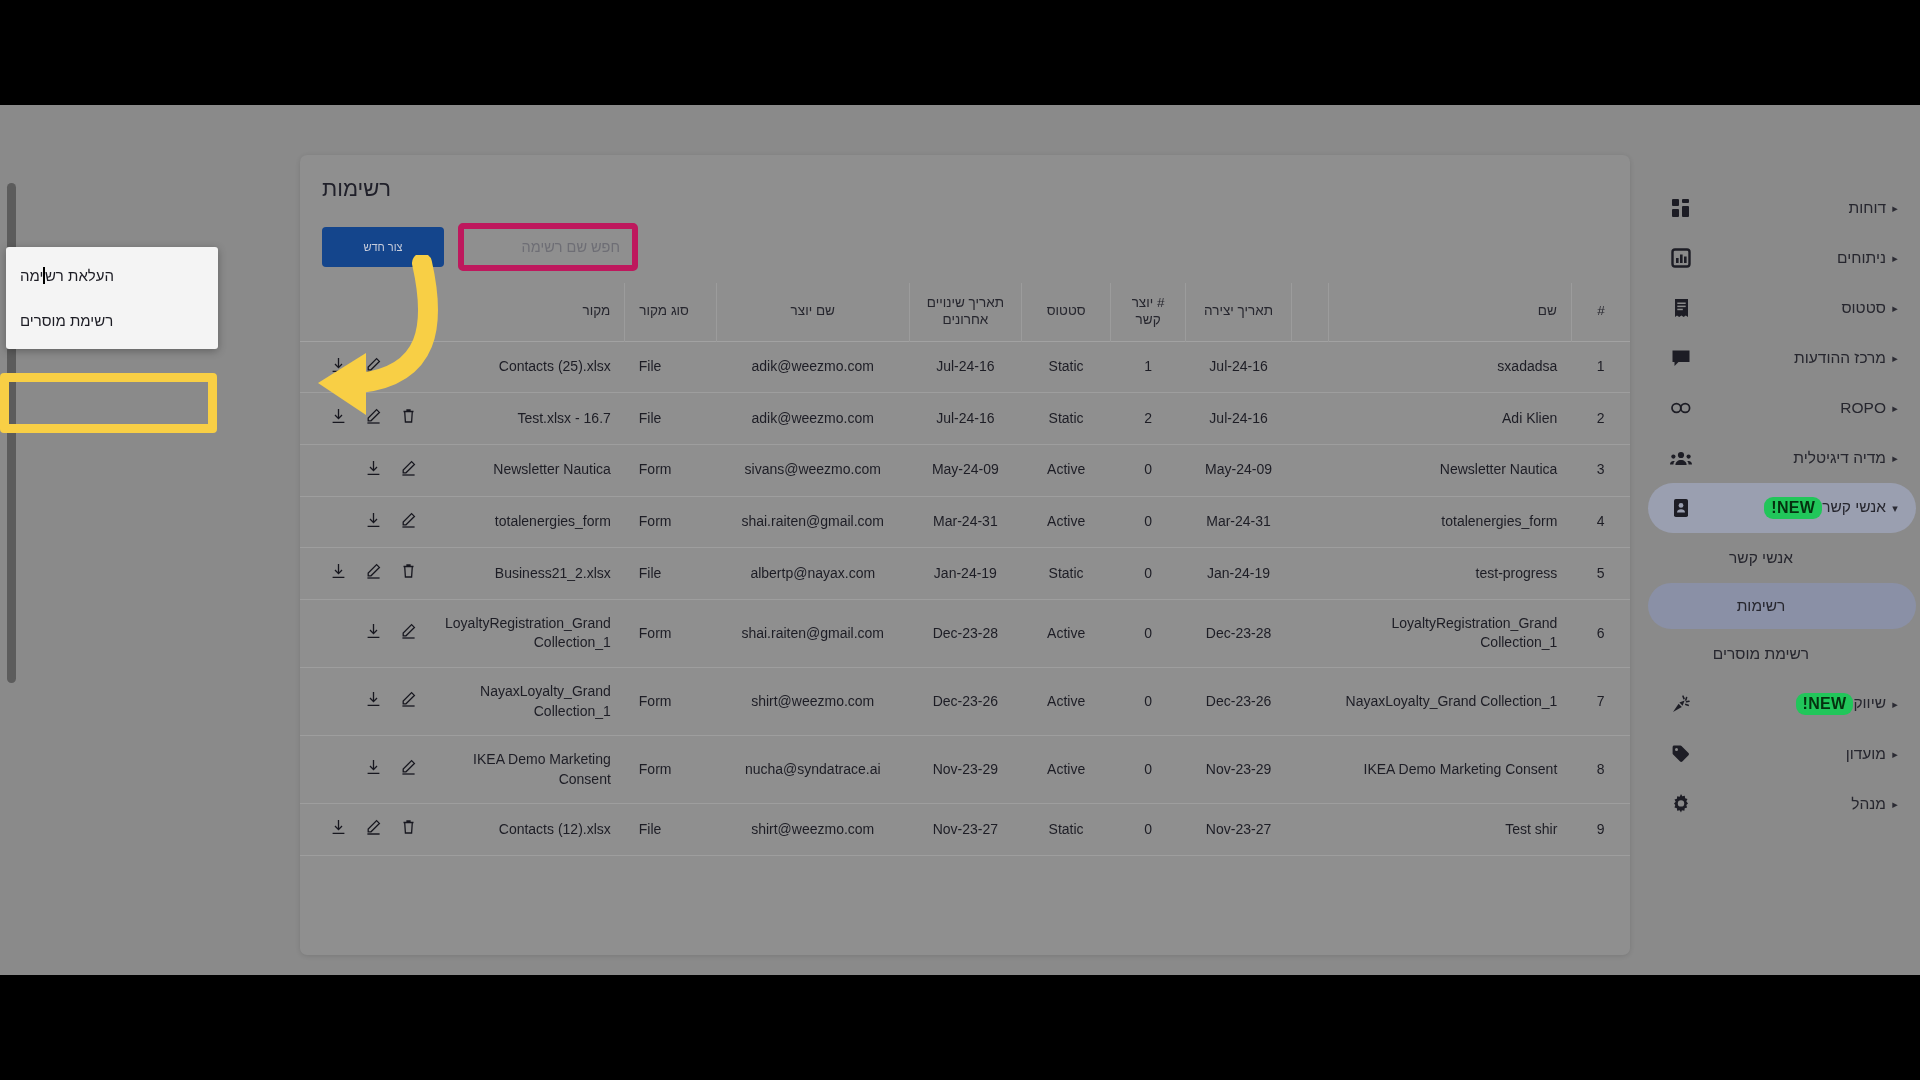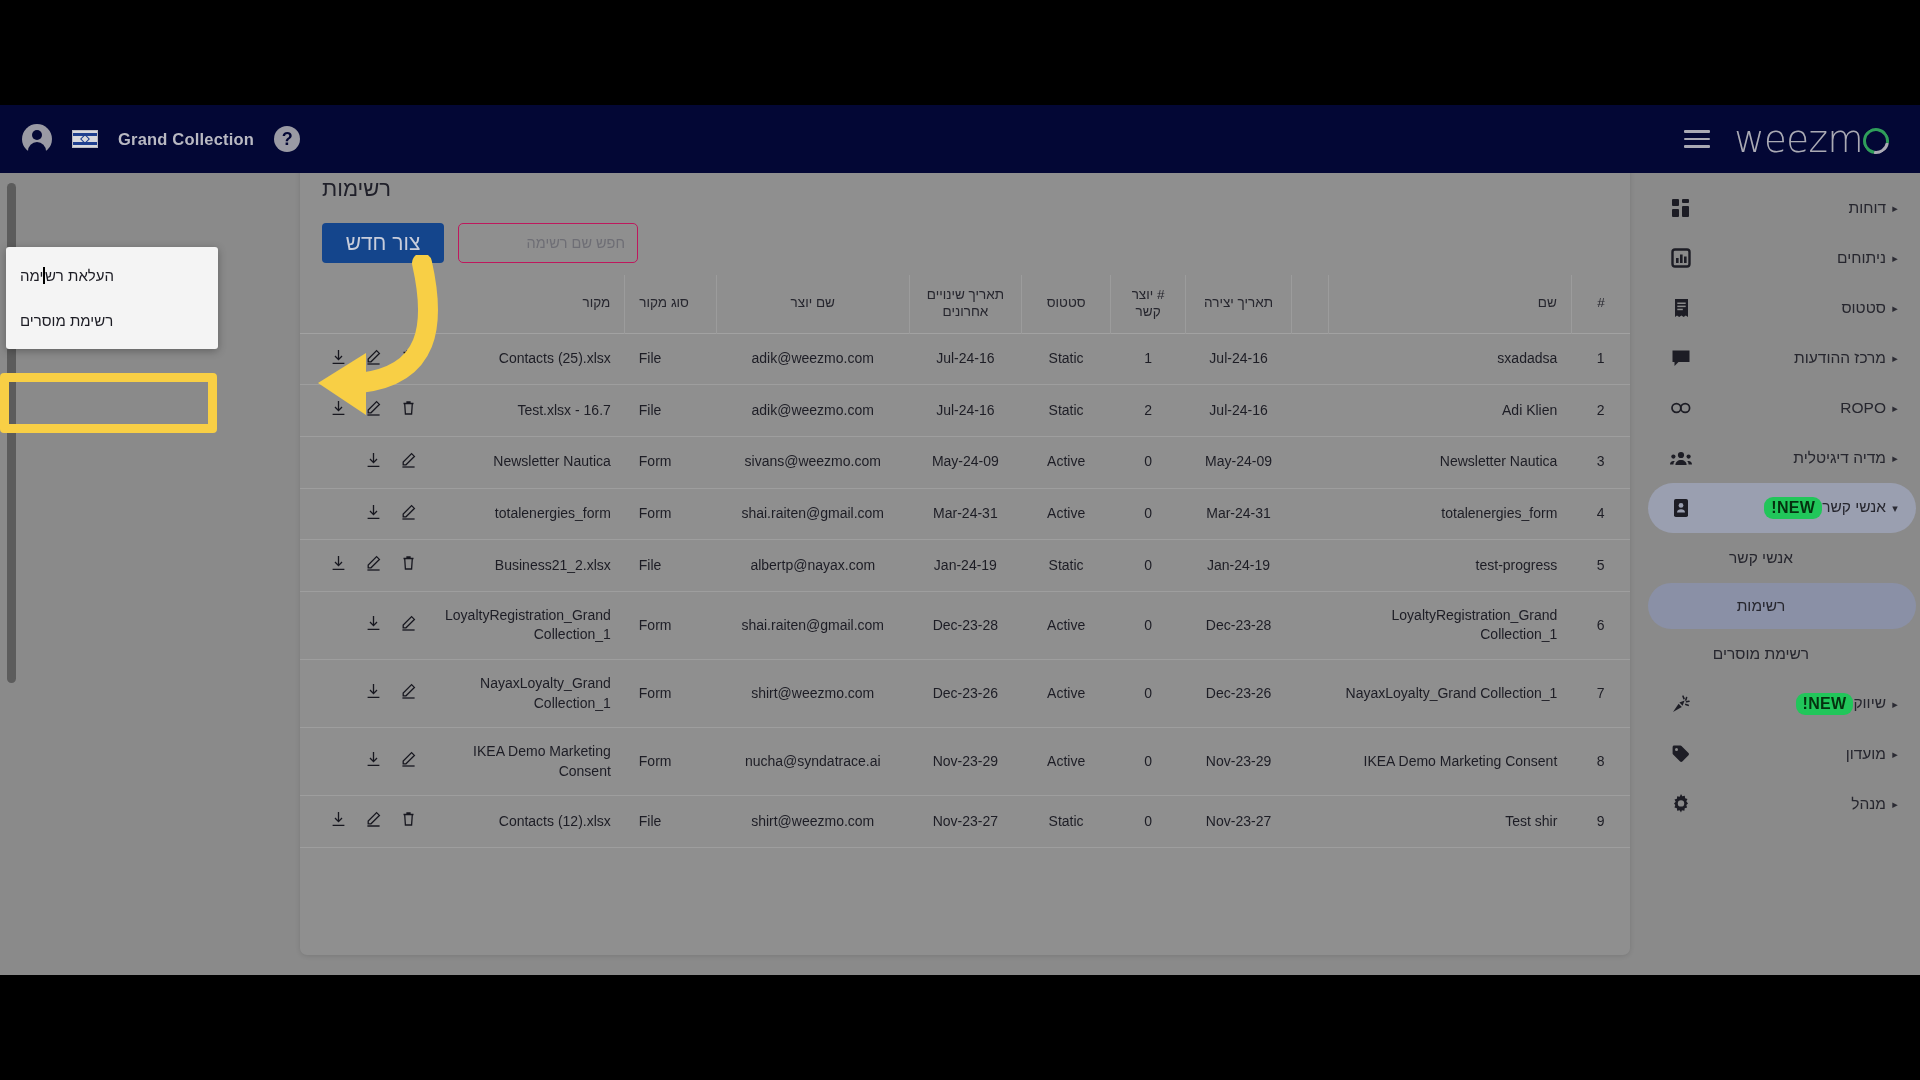--- a/index.html
+++ b/index.html
@@ -177,26 +177,26 @@
   .toolbar {
     display: flex; align-items: center; gap: 14px;
     padding: 0 22px 12px 22px;
     direction: ltr;
     justify-content: flex-start;
   }
   .btn-primary {
     background: #14458c; color: #c8cddb;
     border: none; border-radius: 4px;
     height: 40px; min-width: 122px;
-    font-size: 21px; cursor: pointer;
+    font-size: 11px; cursor: pointer;
     font-family: inherit;
   }
   .search-box {
-    height: 40px; width: 180px;
-    border: 1px solid #be185d;
+    height: 48px; width: 180px;
+    border: 6px solid #be185d;
     border-radius: 5px;
     background: transparent;
     display: flex; align-items: center;
     padding: 14px 12px;
     direction: rtl;
   }
   .search-box .ph { color: #6e6e75; font-size: 14.5px; }
 
   
   table.lists {
@@ -293,43 +293,20 @@
     vertical-align: -3px;
   }
 </style>
 </head>
 <body>
 
 <div id="screen">
 
   <div id="app">
 
-    <div id="topbar">
-      <div class="tb-left">
-        <div class="avatar-icon"></div>
-        <div class="flag-icon">
-          <span class="stripe top"></span>
-          <span class="stripe bot"></span>
-          <span class="star"></span>
-        </div>
-        <div class="org-title">Grand Collection</div>
-        <div class="help-icon">?</div>
-      </div>
-      <div class="tb-right">
-        <div class="hamburger">
-          <span></span>
-          <span></span>
-          <span></span>
-        </div>
-        <div class="brand">
-          <span>weezm</span>
-            <span class="circ"></span>
-        </div>
-      </div>
-    </div>
 
     <div id="pagescroll">
       <div class="thumb"></div>
     </div>
 
     <nav id="sidemenu">
 
       <div class="menu-row">
         <span class="marrow">▸</span>
         <span class="mlabel">דוחות</span>

